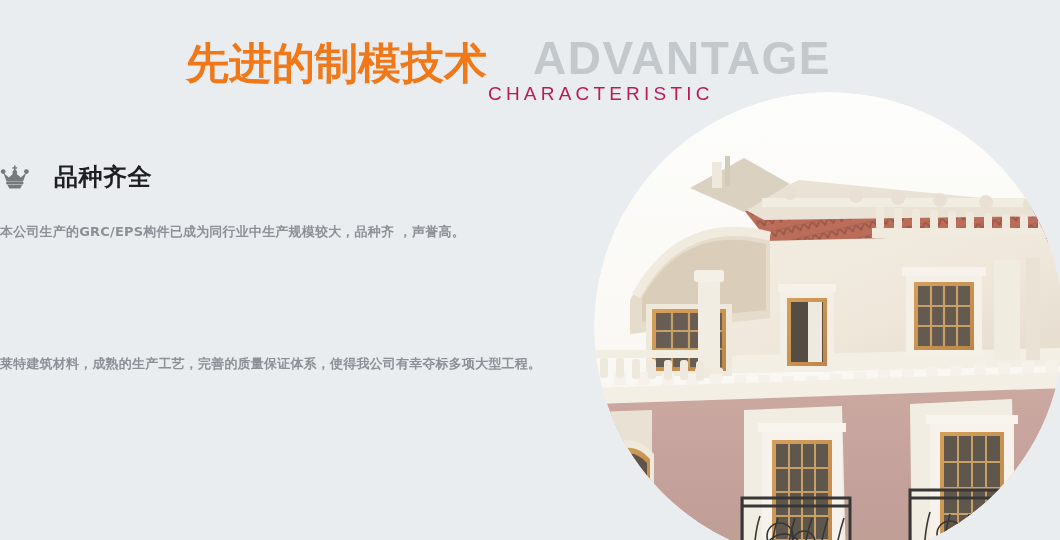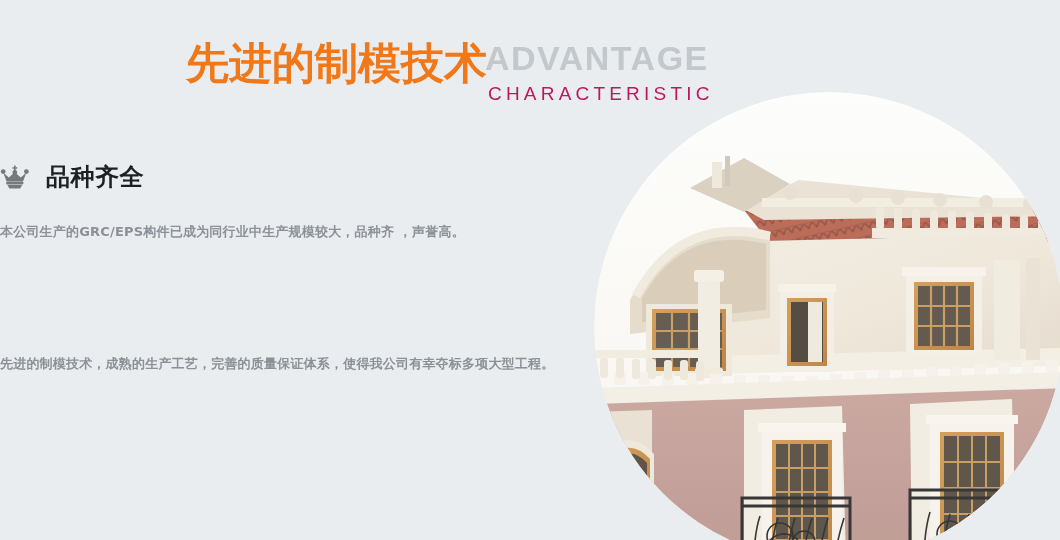--- a/index.html
+++ b/index.html
@@ -49,25 +49,26 @@
     letter-spacing:0px;
   }
   .title-en-wrap {
     display:flex;
     flex-direction:column;
     margin-left:-2px;
     margin-top:-4px;
   }
   .title-en {
     font-family:"Liberation Sans", sans-serif;
-    font-size:34px;
+    font-size:46px;
     font-weight:700;
     line-height:48px;
     color:#c2c8cc;
     letter-spacing:1.5px;
+    margin-left:48px;
   }
   .title-sub {
     font-family:"Liberation Sans", sans-serif;
     font-size:19px;
     font-weight:400;
     line-height:28px;
     color:#be185d;
     letter-spacing:4.2px;
     margin-top:-2px;
     margin-left:3px;
@@ -78,21 +79,21 @@
     position:absolute;
     left:0px;
     width:560px;
   }
   .feature-1 { top:160px; }
   .feature-2 { top:330px; }
 
   .feature-head {
     display:flex;
     align-items:center;
-    gap:16px;
+    gap:24px;
     height:34px;
   }
   .crown-icon { display:block; width:30px; height:24px; flex:0 0 auto; }
   .feature-title {
     font-family:"DejaVu Sans", sans-serif;
     font-size:24px;
     font-weight:700;
     line-height:30px;
     color:#1d1f22;
     letter-spacing:0.5px;
@@ -373,16 +374,16 @@
           <rect x="6.2" y="16.8" width="17.2" height="2.6" rx="0.8"></rect>
           <path d="M7.4 20 L22.2 20 L20.2 23.4 L9.4 23.4 Z"></path>
         </g>
       </svg>
       <span class="feature-title">品种齐全</span>
     </div>
     <div class="feature-body">本公司生产的GRC/EPS构件已成为同行业中生产规模较大，品种齐 ，声誉高。</div>
   </div>
 
   <div class="feature feature-2">
-    <div class="feature-body">先进的制模技术，成熟的生产工艺，完善的质量保证体系，使得我公司有幸夺标多项大型工程。</div>
+    <div class="feature-body">莱特建筑材料，成熟的生产工艺，完善的质量保证体系，使得我公司有幸夺标多项大型工程。</div>
   </div>
 
 </div>
 
 </body></html>

